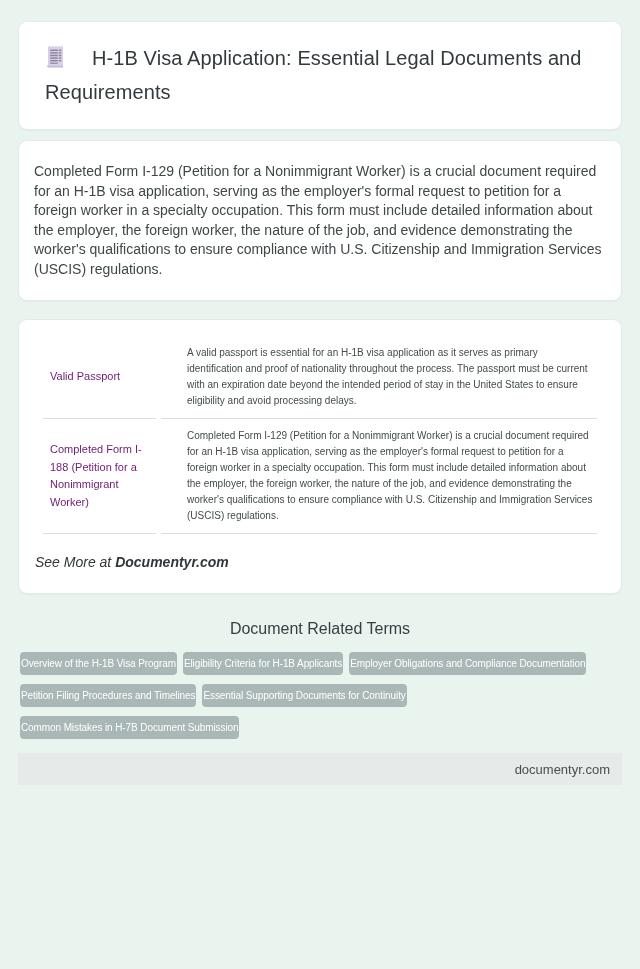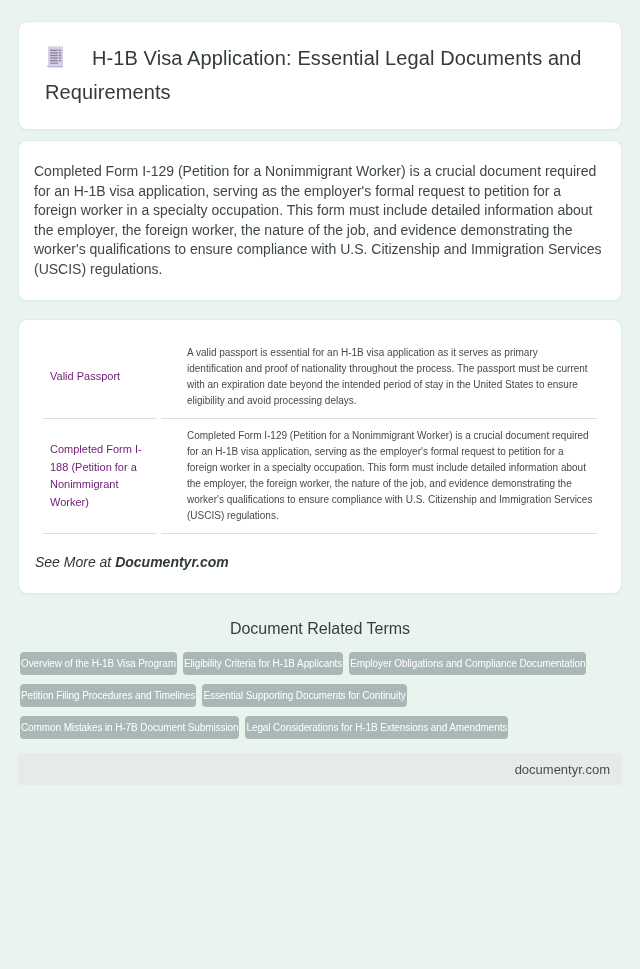--- a/index.html
+++ b/index.html
@@ -156,20 +156,19 @@
 
   <h2 class="related-heading">Document Related Terms</h2>
 
   <div class="tags" id="tags">
       <span class="tag">Overview of the H-1B Visa Program</span>
       <span class="tag">Eligibility Criteria for H-1B Applicants</span>
       <span class="tag">Employer Obligations and Compliance Documentation</span>
       <span class="tag">Petition Filing Procedures and Timelines</span>
       <span class="tag">Essential Supporting Documents for Continuity</span>
       <span class="tag">Common Mistakes in H-7B Document Submission</span>
-      <span class="tag">Legal Considerations for H-1B Extensions and Amendments</span>
     </div>
 
   <div class="footer">
     <span>documentyr.com</span>
   </div>
 
 </div>
 
 </body></html>

